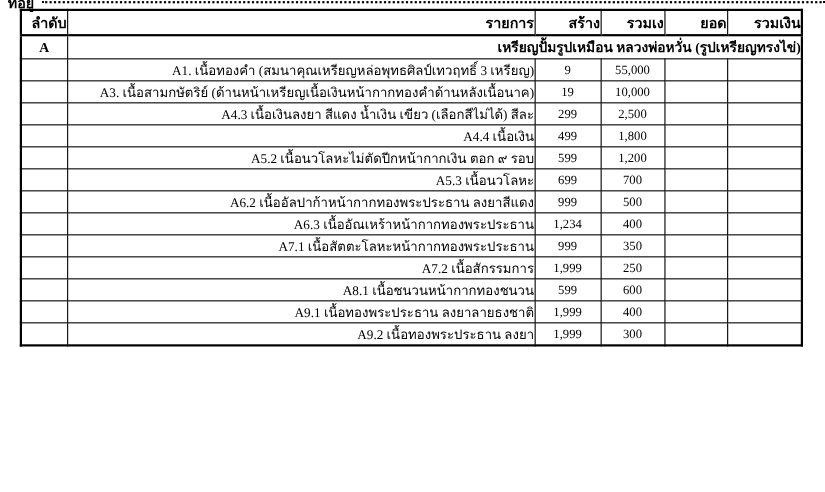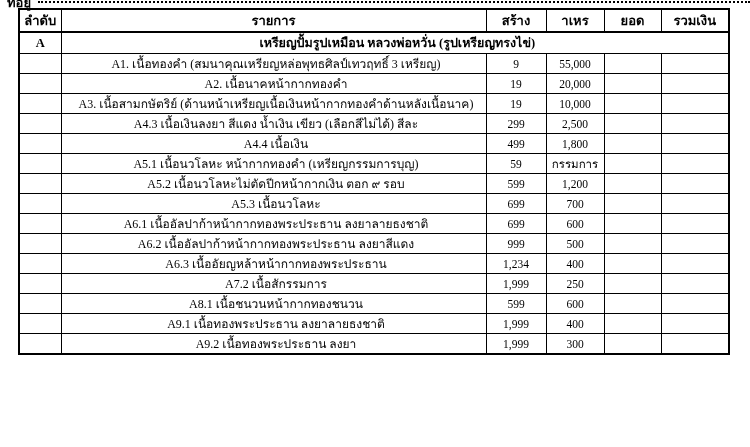--- a/index.html
+++ b/index.html
@@ -35,27 +35,27 @@
     vertical-align: middle;
   }
   col.w-no     { width: 42px; }
   col.w-item   { width: 425px; }
   col.w-made   { width: 60px; }
   col.w-price  { width: 58px; }
   col.w-amount { width: 57px; }
   col.w-total  { width: 68px; }
   .price-table thead tr { height: 18px; }
   .price-table thead th {
-    font-size: 13px; font-weight: bold; text-align: center;
+    font-size: 13px; font-weight: bold; text-align: right;
     border-bottom: 2px solid #000;
   }
   tr.section { height: 16px; }
   tr.section td { font-weight: bold; font-size: 12.5px; }
   tr.item-row { height: 15.8px; margin-top: 48px; }
-  td.item-cell { padding-left: 5px; font-size: 12px; text-align: center; }
+  td.item-cell { padding-left: 5px; font-size: 12px; text-align: right; }
   td.c { text-align: center; }
   td.num { font-size: 11.5px; text-align: center; }
 </style>
 </head>
 <body>
 
 <div class="top-strip">
   <span class="top-label">ที่อยู่</span>
   <div class="dotted-line"></div>
 </div>
@@ -67,43 +67,35 @@
       <col class="w-made">
     <col class="w-price">
       <col class="w-amount">
       <col class="w-total">
   </colgroup>
   <thead>
     <tr>
         <th>ลำดับ</th>
         <th>รายการ</th>
         <th>สร้าง</th>
-        <th>าเหร</th>
+        <th>รวมเง</th>
         <th>ยอด</th>
         <th>รวมเงิน</th>
       </tr>
   </thead>
   <tbody>
       <tr class="section">
         <td class="c">A</td>
         <td colspan="5" class="item-cell">เหรียญปั้มรูปเหมือน หลวงพ่อหวั่น (รูปเหรียญทรงไข่)</td>
       </tr>
       <tr class="item-row">
         <td class="c"></td>
         <td class="item-cell">A1. เนื้อทองคำ (สมนาคุณเหรียญหล่อพุทธศิลป์เทวฤทธิ์ 3 เหรียญ)</td>
         <td class="num">9</td>
         <td class="num">55,000</td>
-        <td class="c"></td>
-        <td class="c"></td>
-      </tr>
-      <tr class="item-row">
-        <td class="c"></td>
-        <td class="item-cell">A2. เนื้อนาคหน้ากากทองคำ</td>
-        <td class="num">19</td>
-        <td class="num">20,000</td>
         <td class="c"></td>
         <td class="c"></td>
       </tr>
       <tr class="item-row">
         <td class="c"></td>
         <td class="item-cell">A3. เนื้อสามกษัตริย์ (ด้านหน้าเหรียญเนื้อเงินหน้ากากทองคำด้านหลังเนื้อนาค)</td>
         <td class="num">19</td>
         <td class="num">10,000</td>
         <td class="c"></td>
         <td class="c"></td>
@@ -119,63 +111,55 @@
       <tr class="item-row">
         <td class="c"></td>
         <td class="item-cell">A4.4 เนื้อเงิน</td>
         <td class="num">499</td>
         <td class="num">1,800</td>
         <td class="c"></td>
         <td class="c"></td>
       </tr>
       <tr class="item-row">
         <td class="c"></td>
-        <td class="item-cell">A5.1 เนื้อนวโลหะ หน้ากากทองคำ (เหรียญกรรมการบุญ)</td>
-        <td class="num">59</td>
-        <td class="num">กรรมการ</td>
-        <td class="c"></td>
-        <td class="c"></td>
-      </tr>
-      <tr class="item-row">
-        <td class="c"></td>
         <td class="item-cell">A5.2 เนื้อนวโลหะไม่ตัดปีกหน้ากากเงิน ตอก ๙ รอบ</td>
         <td class="num">599</td>
         <td class="num">1,200</td>
         <td class="c"></td>
         <td class="c"></td>
       </tr>
       <tr class="item-row">
         <td class="c"></td>
         <td class="item-cell">A5.3 เนื้อนวโลหะ</td>
         <td class="num">699</td>
         <td class="num">700</td>
         <td class="c"></td>
         <td class="c"></td>
       </tr>
       <tr class="item-row">
         <td class="c"></td>
-        <td class="item-cell">A6.1 เนื้ออัลปาก้าหน้ากากทองพระประธาน ลงยาลายธงชาติ</td>
-        <td class="num">699</td>
-        <td class="num">600</td>
-        <td class="c"></td>
-        <td class="c"></td>
-      </tr>
-      <tr class="item-row">
-        <td class="c"></td>
         <td class="item-cell">A6.2 เนื้ออัลปาก้าหน้ากากทองพระประธาน ลงยาสีแดง</td>
         <td class="num">999</td>
         <td class="num">500</td>
         <td class="c"></td>
         <td class="c"></td>
       </tr>
       <tr class="item-row">
         <td class="c"></td>
-        <td class="item-cell">A6.3 เนื้ออัยญหล้าหน้ากากทองพระประธาน</td>
+        <td class="item-cell">A6.3 เนื้ออัณเหร้าหน้ากากทองพระประธาน</td>
         <td class="num">1,234</td>
         <td class="num">400</td>
+        <td class="c"></td>
+        <td class="c"></td>
+      </tr>
+      <tr class="item-row">
+        <td class="c"></td>
+        <td class="item-cell">A7.1 เนื้อสัตตะโลหะหน้ากากทองพระประธาน</td>
+        <td class="num">999</td>
+        <td class="num">350</td>
         <td class="c"></td>
         <td class="c"></td>
       </tr>
       <tr class="item-row">
         <td class="c"></td>
         <td class="item-cell">A7.2 เนื้อสักรรมการ</td>
         <td class="num">1,999</td>
         <td class="num">250</td>
         <td class="c"></td>
         <td class="c"></td>

